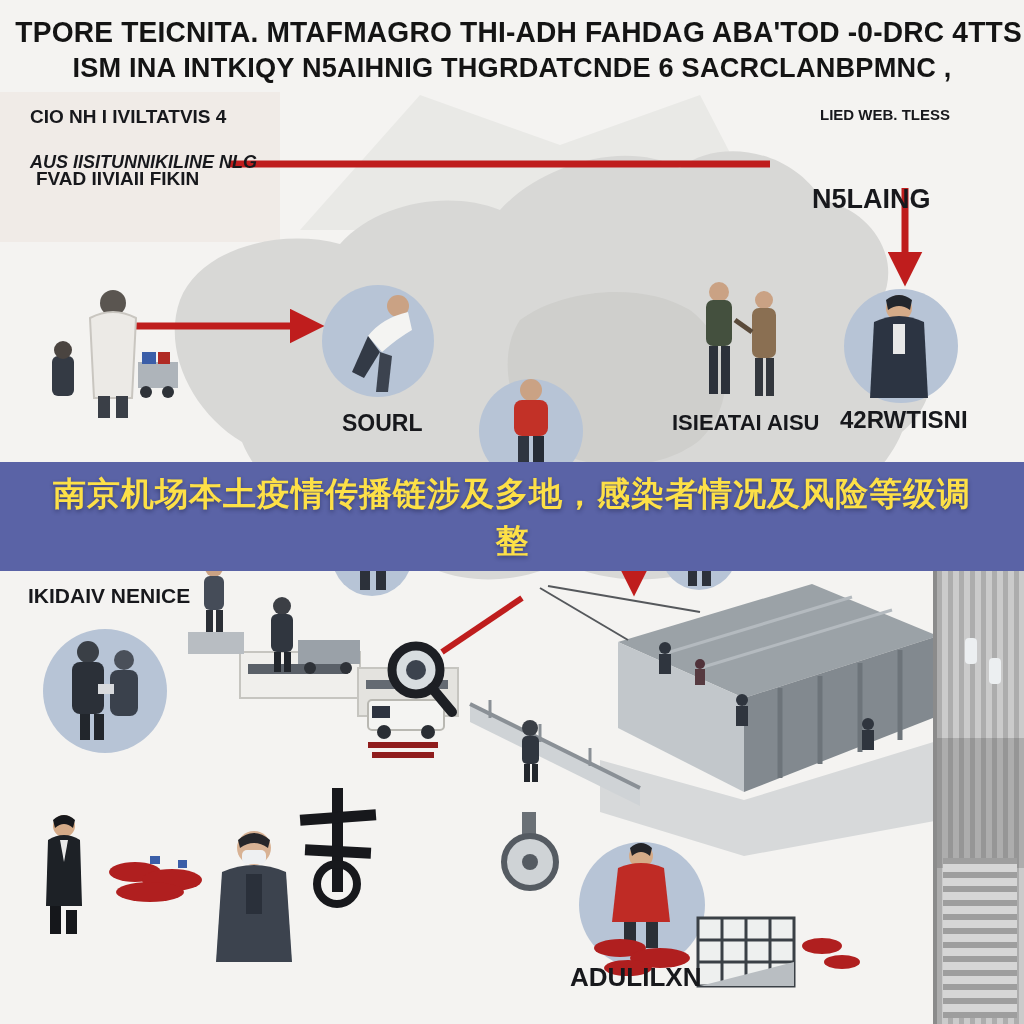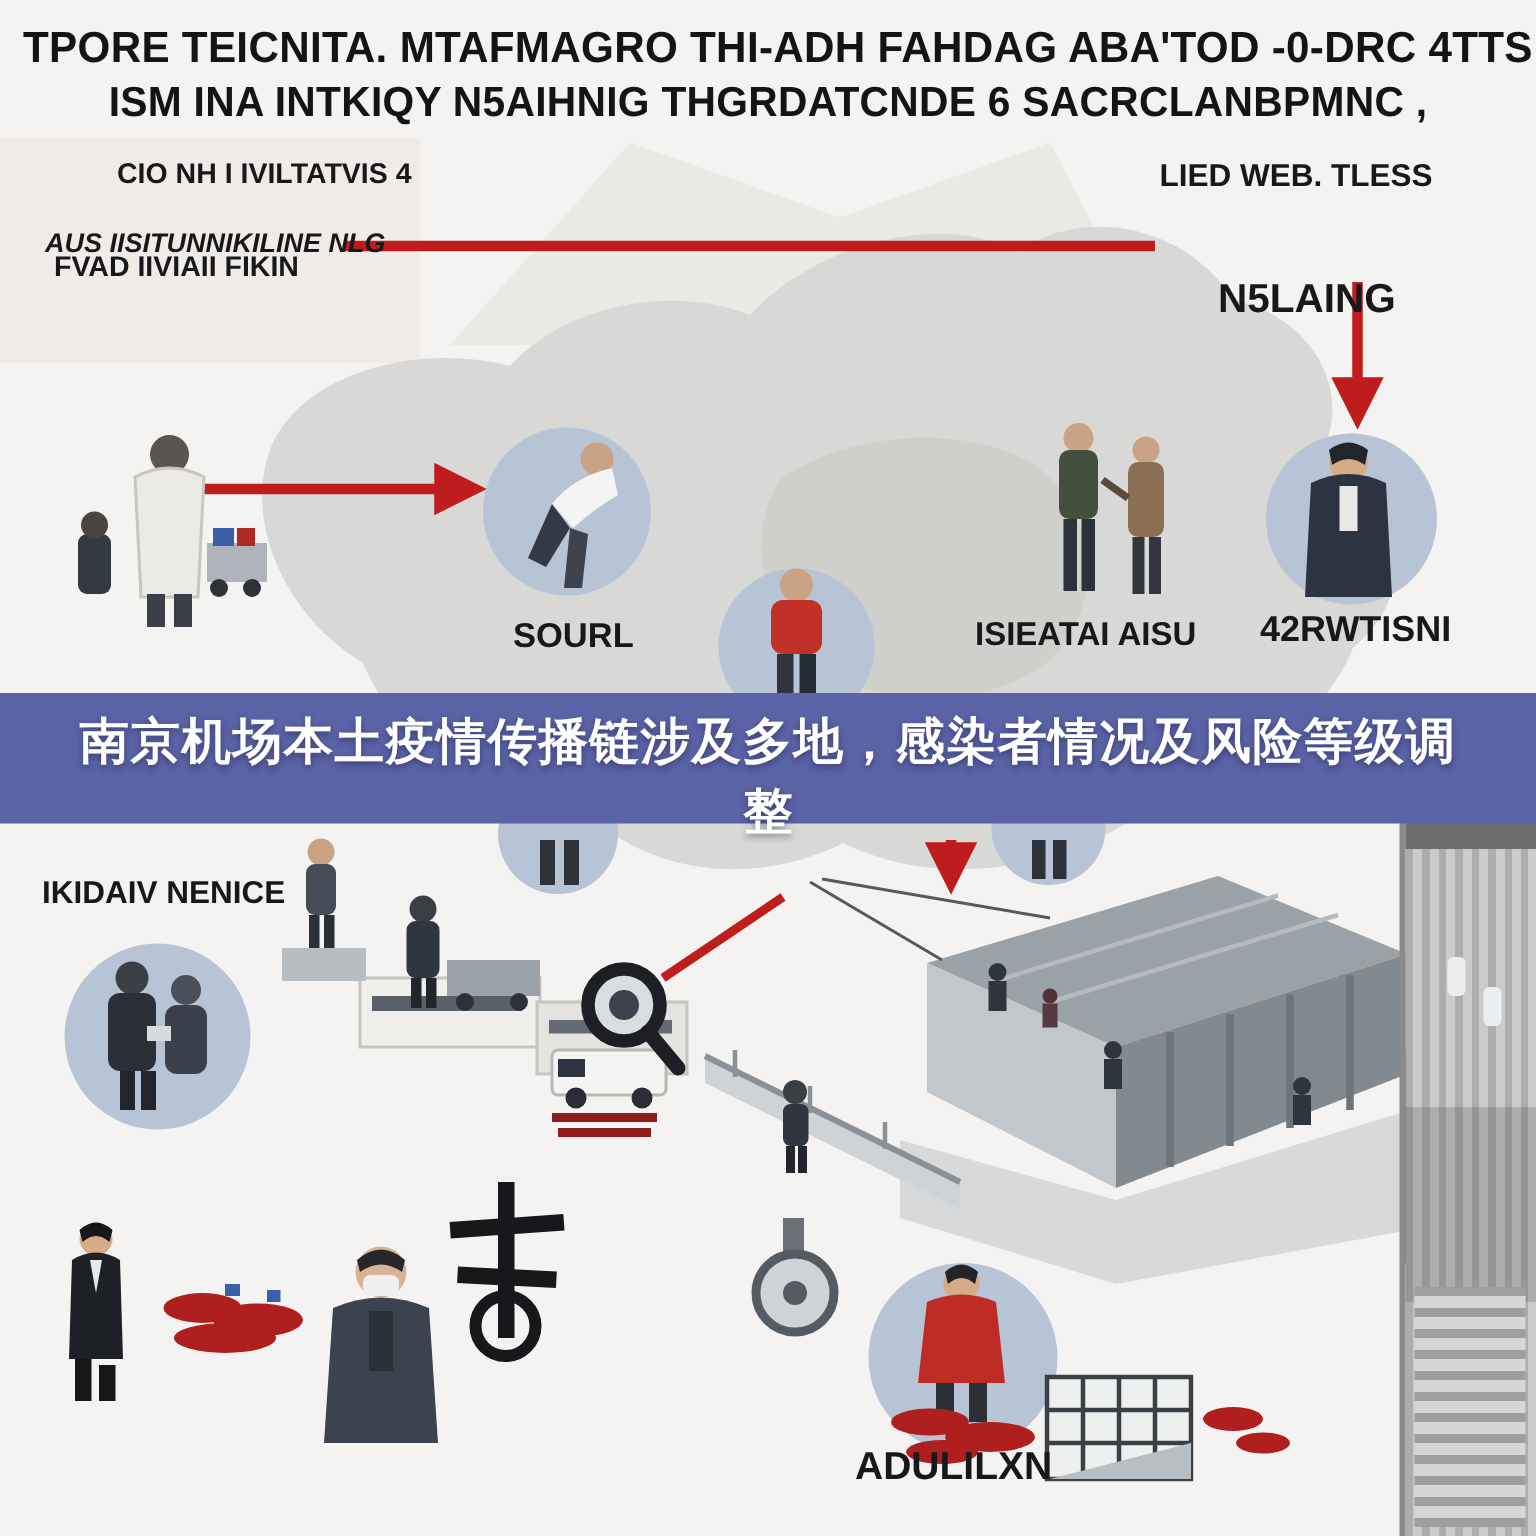--- a/index.html
+++ b/index.html
@@ -7,35 +7,35 @@
   body { font-family:"Liberation Sans", sans-serif; background:#f4f3f1; overflow:hidden; }
   #canvas { position:relative; width:1024px; height:1024px; background:#f4f3f1; overflow:hidden; }
   .scene { position:absolute; left:0; top:0; }
 
   .headline { position:absolute; width:100%; text-align:center; font-weight:800; color:#141414;
               letter-spacing:0.2px; transform:scaleX(0.97); white-space:nowrap; }
   #headline1 { top:16px; font-size:29px; }
   #headline2 { top:52px; font-size:28px; }
 
   .label { position:absolute; font-weight:bold; color:#17181c; white-space:nowrap; }
-  #tl1 { left:30px;  top:106px; font-size:19px;margin-left:48px; }
+  #tl1 { left:30px;  top:106px; font-size:19px; }
   #tl2 { left:36px;  top:138px; font-size:19px;margin-top:30px; }
   #tl3 { left:30px;  top:152px; font-size:18px;font-style:italic; }
-  #tr1 { left:773px; top:106px; font-size:21px; }
+  #tr1 { left:820px; top:106px; font-size:15px; }
   #tr2 { left:812px; top:184px; font-size:27px; }
   #lbl-node-left      { left:20px;  top:404px; font-size:25px; }
   #lbl-node-center    { left:342px; top:410px; font-size:23px; }
-  #lbl-node-pair      { left:650px; top:410px; font-size:22px; }
+  #lbl-node-pair      { left:672px; top:410px; font-size:22px; }
   #lbl-node-far-right { left:840px; top:406px; font-size:24px; }
   #lbl-mid-left       { left:28px;  top:584px; font-size:21px; }
   #lbl-bottom-center  { left:205px; top:962px; font-size:26px; }
   #lbl-bottom-right   { left:570px; top:962px; font-size:26px; }
 
-  .banner { position:absolute; left:0; top:462px; width:1024px; height:87px; background:#5a63a6;
-            color:#ffffff; text-align:center; font-weight:bold;
+  .banner { position:absolute; left:0; top:462px; width:1024px; height:109px; background:#5a63a6;
+            color:#fde047; text-align:center; font-weight:bold;
             text-shadow:0 2px 4px rgba(20,25,60,0.45); z-index:30; }
   .banner .line1 { margin-top:10px; font-size:33px; letter-spacing:1px; }
   .banner .line2 { font-size:33px; margin-top:2px; }
 
   .photo-strip { position:absolute; left:933px; top:528px; width:91px; height:496px; z-index:5;
                  background:repeating-linear-gradient(90deg,#adadad 0 5px,#cbcbcb 5px 11px);
                  border-left:4px solid #8b8b8b; }
   .strip-roof { position:absolute; left:0; top:0; width:100%; height:38px; background:#6e6e6e; }
   .strip-mid  { position:absolute; left:0; top:210px; width:100%; height:130px; background:rgba(70,70,70,0.22); }
   .strip-shelf{ position:absolute; left:6px; top:330px; width:74px; height:160px;

